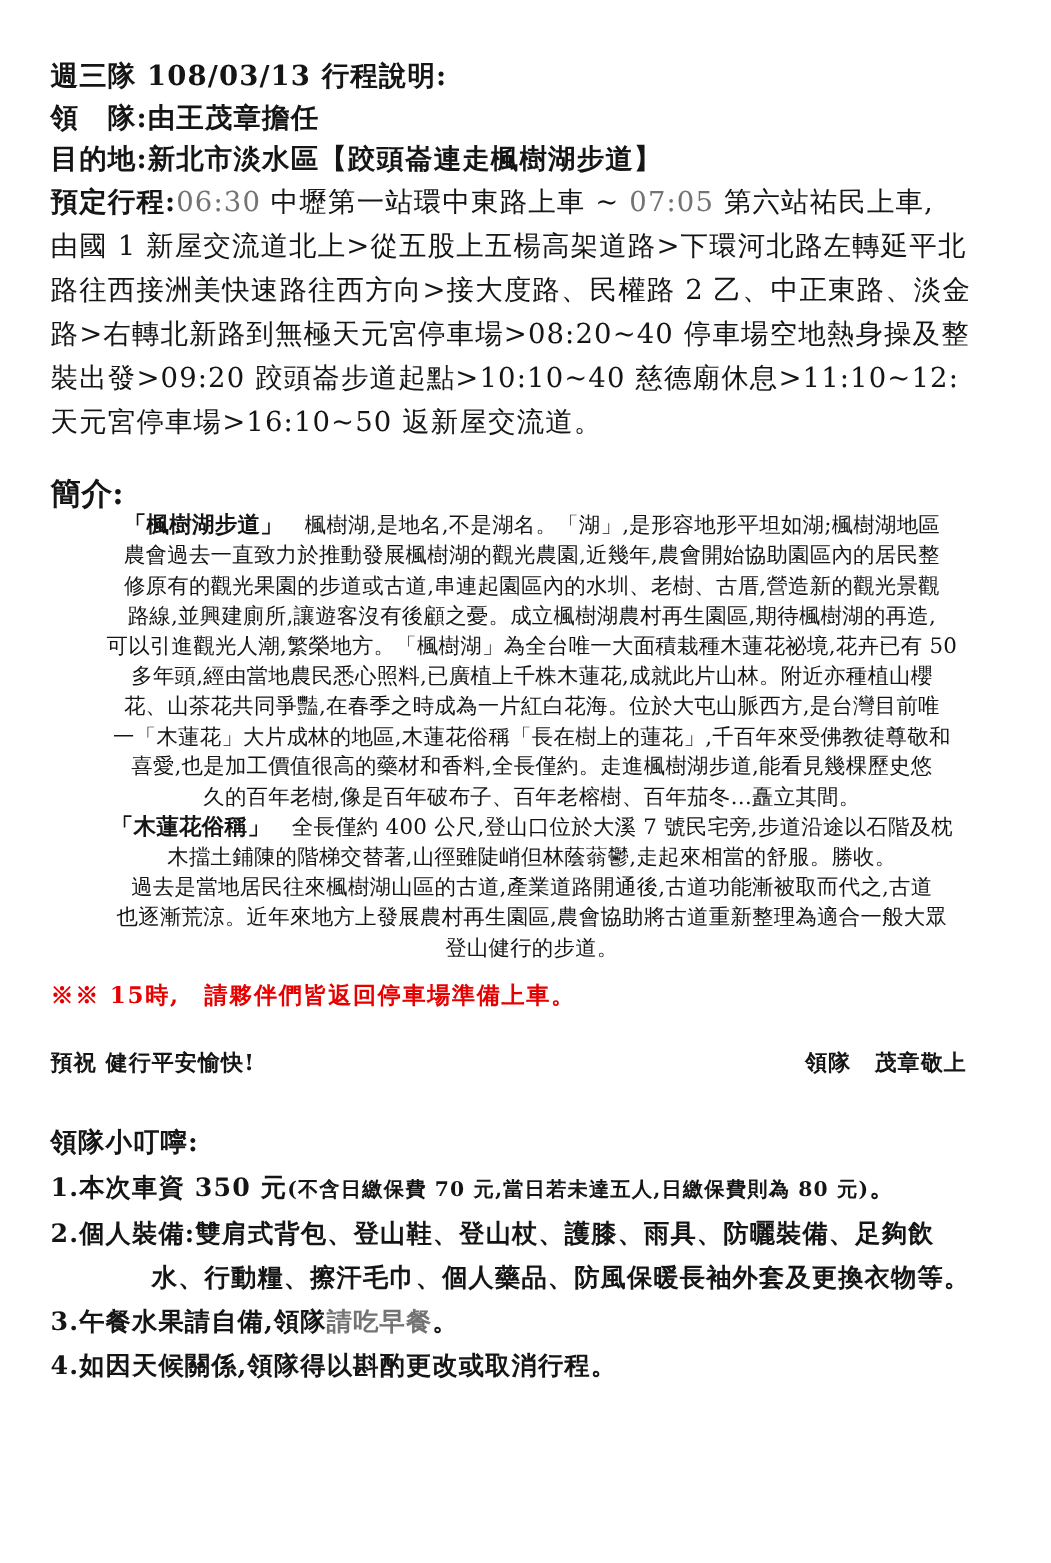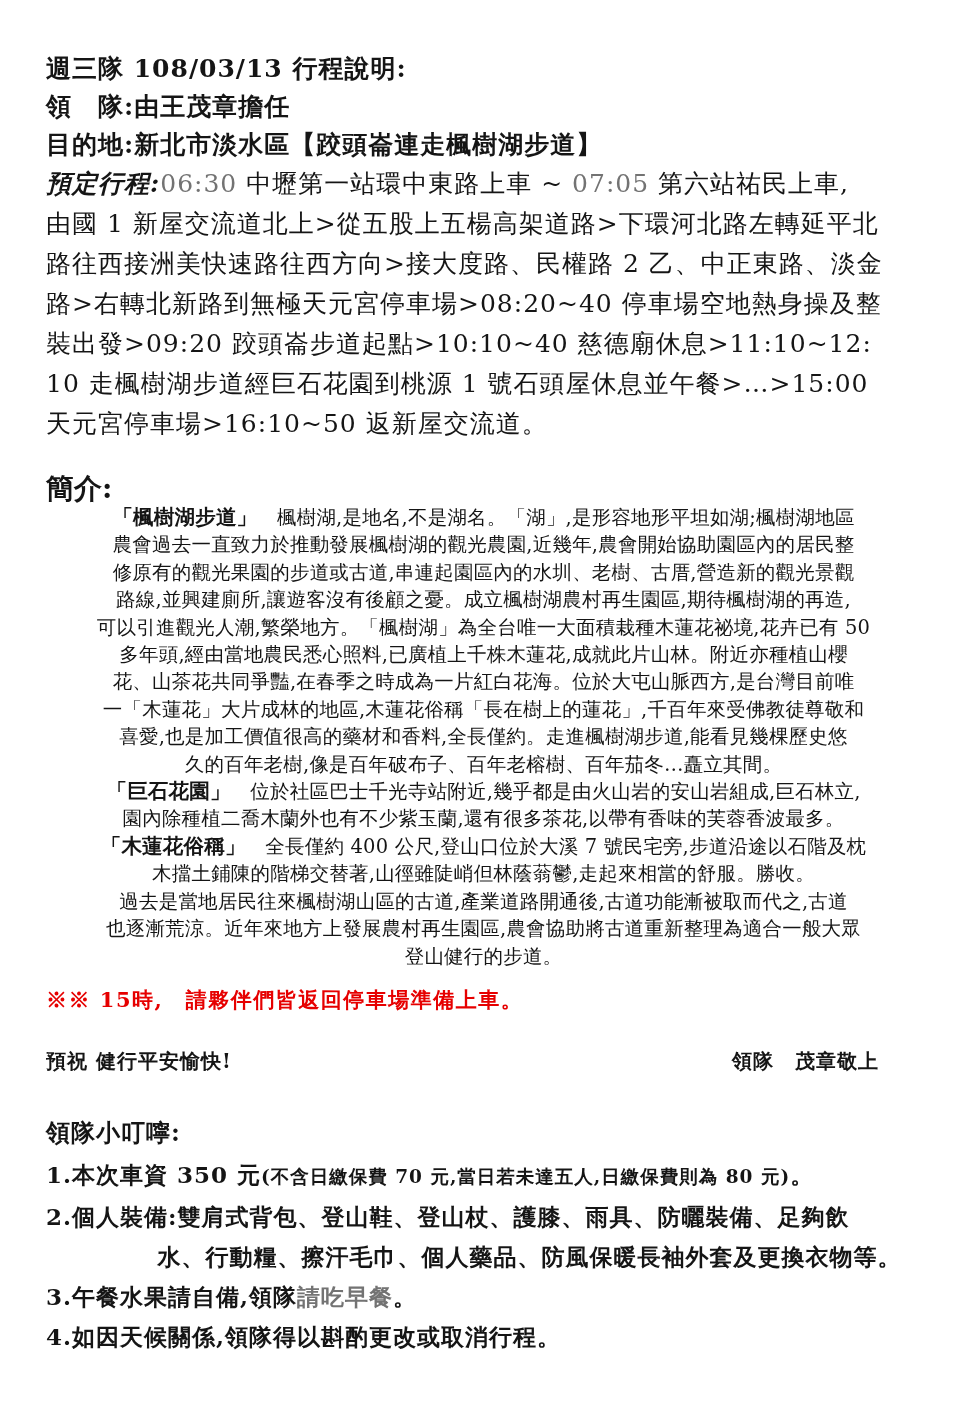--- a/index.html
+++ b/index.html
@@ -4,71 +4,66 @@
 <style>
   html,body { margin:0; padding:0; background:#ffffff; }
   .page {
     width:955px; height:1421px; box-sizing:border-box;
     background:#ffffff; color:#151515; overflow:hidden;
     padding:50px 34px 0 46px;
     font-family:"DejaVu Serif","Liberation Serif",serif;
   }
   .hd   { font-size:25px; font-weight:700; line-height:38px; letter-spacing:1px; }
   .itin { font-size:25px; font-weight:400; line-height:40px; letter-spacing:1px; }
-  .itin .lbl { font-weight:700;font-style:italic; }
+  .itin .lbl { font-weight:700; }
   .red  { color:#737373; }
   .sec-h { margin-top:30px; font-size:28px; font-weight:700; line-height:30px; }
   .body-l { font-size:19.5px; line-height:27.4px; letter-spacing:0.2px;text-align:center; }
   .term { font-weight:700; font-size:20.5px; }
   .warn { margin-top:16px; font-size:21px; font-weight:700; color:#e60000; letter-spacing:1.5px; }
   .bless { margin-top:34px; display:flex; justify-content:space-between;
            font-size:20px; font-weight:700; padding-right:42px; letter-spacing:1px; }
   .notes-h { margin-top:36px; font-size:24px; font-weight:700; line-height:44px; letter-spacing:1px; }
   .note { font-size:23px; font-weight:700; line-height:40px; letter-spacing:1px; }
   .note .paren { font-size:18.5px; }
-  .note-indent { padding-left:92px;text-align:center; }
+  .note-indent { padding-left:92px; }
 </style>
 </head>
 <body>
 
 <div class="page">
 
   <div class="hd">週三隊 108/03/13 行程說明:</div>
   <div class="hd">領　隊:由王茂章擔任</div>
   <div class="hd">目的地:新北市淡水區【跤頭崙連走楓樹湖步道】</div>
 
   <div class="itin">
     <div><span class="lbl">預定行程:</span><span class="red">06:30</span><span> 中壢第一站環中東路上車 ~ </span><span class="red">07:05</span><span> 第六站祐民上車,</span></div>
     <div>由國 1 新屋交流道北上&gt;從五股上五楊高架道路&gt;下環河北路左轉延平北</div>
     <div>路往西接洲美快速路往西方向&gt;接大度路、民權路 2 乙、中正東路、淡金</div>
     <div>路&gt;右轉北新路到無極天元宮停車場&gt;08:20~40 停車場空地熱身操及整</div>
     <div>裝出發&gt;09:20 跤頭崙步道起點&gt;10:10~40 慈德廟休息&gt;11:10~12:</div>
-    <div>10 走楓樹湖步道經巨石花園到桃源 1 號石頭屋休息並午餐&gt;…&gt;15:00</div>
     <div>天元宮停車場&gt;16:10~50 返新屋交流道。</div>
   </div>
 
   <div class="sec-h">簡介:</div>
 
   <div class="body-l">
     <div><span class="term">「楓樹湖步道」</span><span>　楓樹湖,是地名,不是湖名。「湖」,是形容地形平坦如湖;楓樹湖地區</span></div>
     <div>農會過去一直致力於推動發展楓樹湖的觀光農園,近幾年,農會開始協助園區內的居民整</div>
     <div>修原有的觀光果園的步道或古道,串連起園區內的水圳、老樹、古厝,營造新的觀光景觀</div>
     <div>路線,並興建廁所,讓遊客沒有後顧之憂。成立楓樹湖農村再生園區,期待楓樹湖的再造,</div>
     <div>可以引進觀光人潮,繁榮地方。「楓樹湖」為全台唯一大面積栽種木蓮花祕境,花卉已有 50</div>
     <div>多年頭,經由當地農民悉心照料,已廣植上千株木蓮花,成就此片山林。附近亦種植山櫻</div>
     <div>花、山茶花共同爭豔,在春季之時成為一片紅白花海。位於大屯山脈西方,是台灣目前唯</div>
     <div>一「木蓮花」大片成林的地區,木蓮花俗稱「長在樹上的蓮花」,千百年來受佛教徒尊敬和</div>
     <div>喜愛,也是加工價值很高的藥材和香料,全長僅約。走進楓樹湖步道,能看見幾棵歷史悠</div>
     <div>久的百年老樹,像是百年破布子、百年老榕樹、百年茄冬…矗立其間。</div>
   </div>
 
-  <div class="body-l">
-    <div><span class="term">「巨石花園」</span><span>　位於社區巴士千光寺站附近,幾乎都是由火山岩的安山岩組成,巨石林立,</span></div>
-    <div>園內除種植二喬木蘭外也有不少紫玉蘭,還有很多茶花,以帶有香味的芙蓉香波最多。</div>
-  </div>
 
   <div class="body-l">
     <div><span class="term">「木蓮花俗稱」</span><span>　全長僅約 400 公尺,登山口位於大溪 7 號民宅旁,步道沿途以石階及枕</span></div>
     <div>木擋土鋪陳的階梯交替著,山徑雖陡峭但林蔭蓊鬱,走起來相當的舒服。勝收。</div>
     <div>過去是當地居民往來楓樹湖山區的古道,產業道路開通後,古道功能漸被取而代之,古道</div>
     <div>也逐漸荒涼。近年來地方上發展農村再生園區,農會協助將古道重新整理為適合一般大眾</div>
     <div>登山健行的步道。</div>
   </div>
 
   <div class="warn">※※ 15時,　請夥伴們皆返回停車場準備上車。</div>

